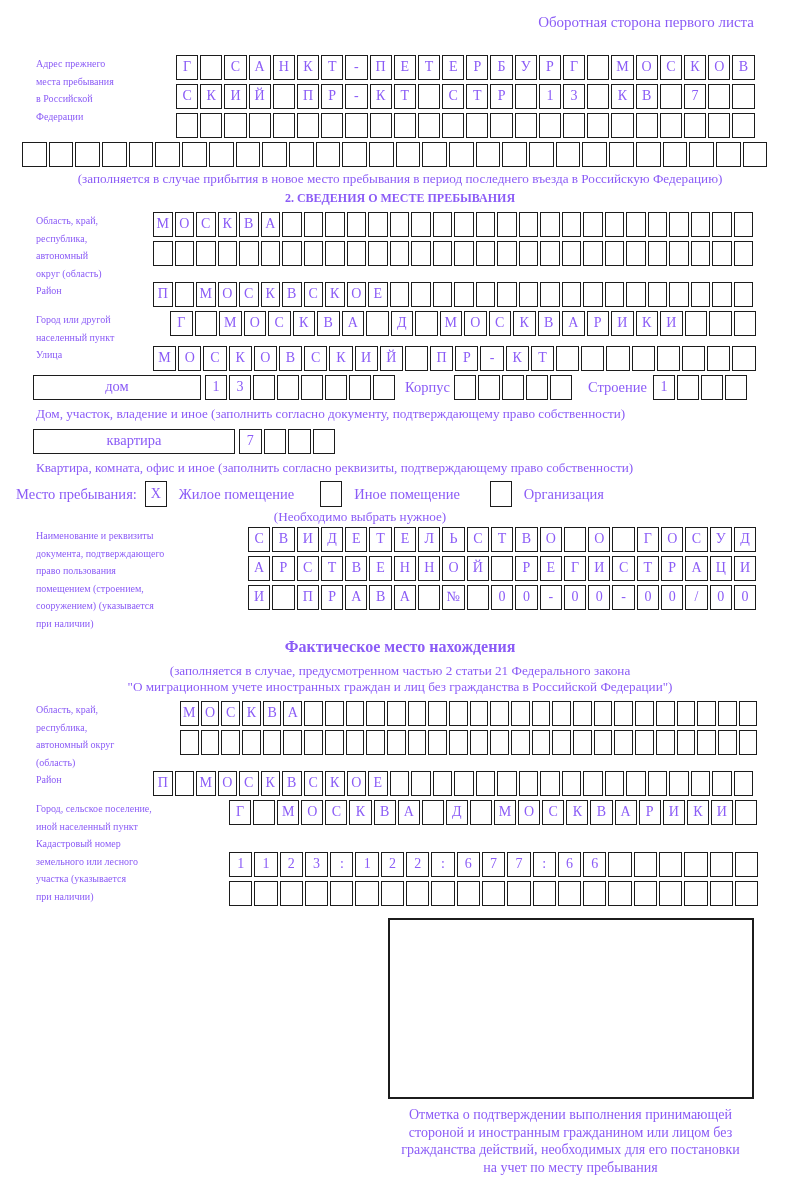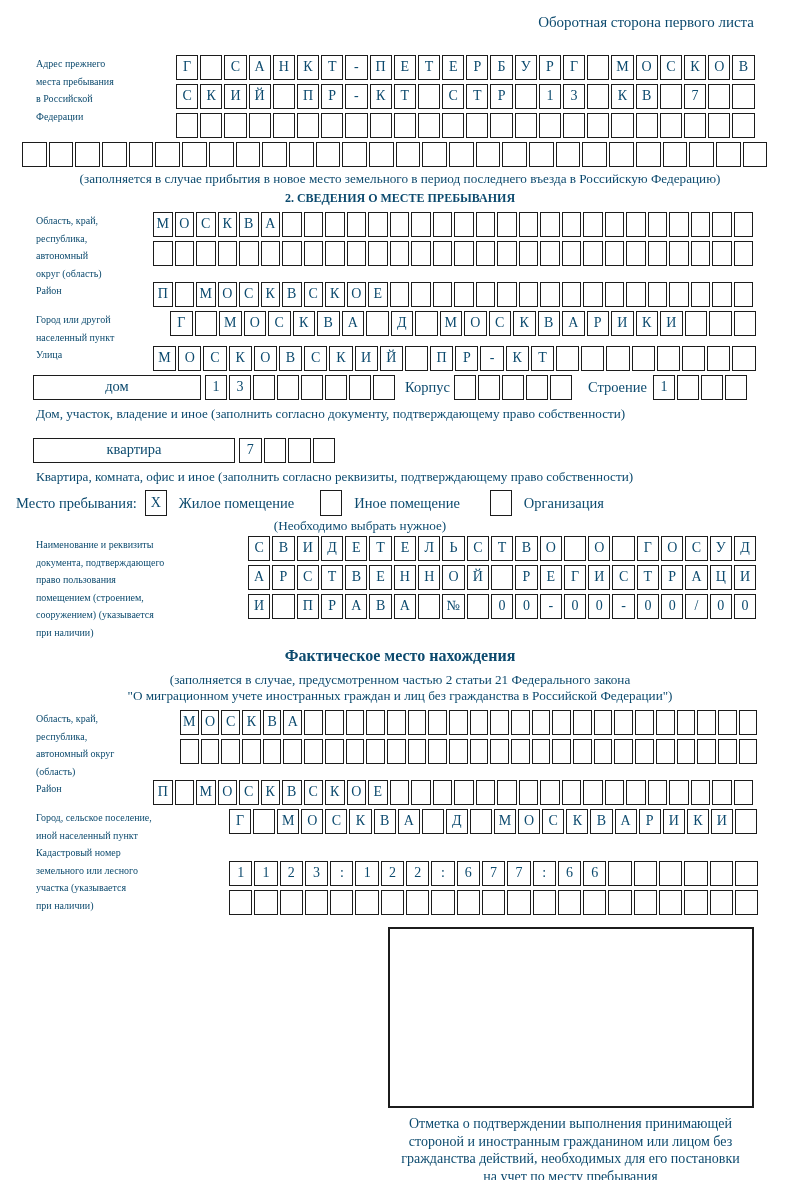--- a/index.html
+++ b/index.html
@@ -1,17 +1,17 @@
 <!DOCTYPE html>
 <html><head>
 <meta charset="utf-8">
 <style>
   html,body{margin:0;padding:0;background:#ffffff;}
   .page{
-    width:800px;height:1180px;background:#fff;color:#0c4a6e;
+    width:800px;height:1180px;background:#fff;color:#8b5cf6;
     font-family:"Liberation Serif","DejaVu Serif",serif;
     position:relative;overflow:hidden;box-sizing:border-box;
   }
   .hdr{text-align:right;padding:14px 46px 0 0;font-size:15px;margin-bottom:24px;}
   .field{display:flex;align-items:flex-start;margin-left:36px;}
   .lbl{font-size:10px;line-height:17.5px;white-space:pre-line;flex-shrink:0;}
   .w140{width:140px;} .w117{width:117px;} .w134{width:134px;} .w212{width:212px;}
   .w144{width:144px;} .w193{width:193px;}
   .grid{white-space:nowrap;height:25px;margin-bottom:4px;}
   .cell{
@@ -61,21 +61,21 @@
 места пребывания
 в Российской
 Федерации</div>
     <div>
       <div class="grid" style="--cw:22.2px"><span class="cell">Г</span><span class="cell"></span><span class="cell">С</span><span class="cell">А</span><span class="cell">Н</span><span class="cell">К</span><span class="cell">Т</span><span class="cell">-</span><span class="cell">П</span><span class="cell">Е</span><span class="cell">Т</span><span class="cell">Е</span><span class="cell">Р</span><span class="cell">Б</span><span class="cell">У</span><span class="cell">Р</span><span class="cell">Г</span><span class="cell"></span><span class="cell">М</span><span class="cell">О</span><span class="cell">С</span><span class="cell">К</span><span class="cell">О</span><span class="cell">В</span></div>
       <div class="grid" style="--cw:22.2px"><span class="cell">С</span><span class="cell">К</span><span class="cell">И</span><span class="cell">Й</span><span class="cell"></span><span class="cell">П</span><span class="cell">Р</span><span class="cell">-</span><span class="cell">К</span><span class="cell">Т</span><span class="cell"></span><span class="cell">С</span><span class="cell">Т</span><span class="cell">Р</span><span class="cell"></span><span class="cell">1</span><span class="cell">3</span><span class="cell"></span><span class="cell">К</span><span class="cell">В</span><span class="cell"></span><span class="cell">7</span><span class="cell"></span><span class="cell"></span></div>
       <div class="grid" style="--cw:22.2px"><span class="cell"></span><span class="cell"></span><span class="cell"></span><span class="cell"></span><span class="cell"></span><span class="cell"></span><span class="cell"></span><span class="cell"></span><span class="cell"></span><span class="cell"></span><span class="cell"></span><span class="cell"></span><span class="cell"></span><span class="cell"></span><span class="cell"></span><span class="cell"></span><span class="cell"></span><span class="cell"></span><span class="cell"></span><span class="cell"></span><span class="cell"></span><span class="cell"></span><span class="cell"></span><span class="cell"></span></div>
     </div>
   </div>
   <div class="grid fullrow" style="--cw:24.7px"><span class="cell"></span><span class="cell"></span><span class="cell"></span><span class="cell"></span><span class="cell"></span><span class="cell"></span><span class="cell"></span><span class="cell"></span><span class="cell"></span><span class="cell"></span><span class="cell"></span><span class="cell"></span><span class="cell"></span><span class="cell"></span><span class="cell"></span><span class="cell"></span><span class="cell"></span><span class="cell"></span><span class="cell"></span><span class="cell"></span><span class="cell"></span><span class="cell"></span><span class="cell"></span><span class="cell"></span><span class="cell"></span><span class="cell"></span><span class="cell"></span><span class="cell"></span></div>
-  <div class="note center">(заполняется в случае прибытия в новое место земельного в период последнего въезда в Российскую Федерацию)</div>
+  <div class="note center">(заполняется в случае прибытия в новое место пребывания в период последнего въезда в Российскую Федерацию)</div>
 
   <div class="sec-title">2. СВЕДЕНИЯ О МЕСТЕ ПРЕБЫВАНИЯ</div>
 
   <div class="field">
     <div class="lbl w117">Область, край,
 республика,
 автономный
 округ (область)</div>
     <div>
       <div class="grid" style="--cw:19.5px"><span class="cell">М</span><span class="cell">О</span><span class="cell">С</span><span class="cell">К</span><span class="cell">В</span><span class="cell">А</span><span class="cell"></span><span class="cell"></span><span class="cell"></span><span class="cell"></span><span class="cell"></span><span class="cell"></span><span class="cell"></span><span class="cell"></span><span class="cell"></span><span class="cell"></span><span class="cell"></span><span class="cell"></span><span class="cell"></span><span class="cell"></span><span class="cell"></span><span class="cell"></span><span class="cell"></span><span class="cell"></span><span class="cell"></span><span class="cell"></span><span class="cell"></span><span class="cell"></span></div>
@@ -102,21 +102,21 @@
   <div class="houseline">
     <div class="labelbox hbox">дом</div>
     <div class="grid" style="--cw:22px"><span class="cell">1</span><span class="cell">3</span><span class="cell"></span><span class="cell"></span><span class="cell"></span><span class="cell"></span><span class="cell"></span><span class="cell"></span></div>
     <div class="inl mKorpus">Корпус</div>
     <div class="grid" style="--cw:22px"><span class="cell"></span><span class="cell"></span><span class="cell"></span><span class="cell"></span><span class="cell"></span></div>
     <div class="inl mStroenie">Строение</div>
     <div class="grid" style="--cw:22px"><span class="cell">1</span><span class="cell"></span><span class="cell"></span><span class="cell"></span></div>
   </div>
   <div class="note indent">Дом, участок, владение и иное (заполнить согласно документу, подтверждающему право собственности)</div>
 
-  <div class="houseline" style="margin-top:16px;">
+  <div class="houseline" style="margin-top:7px;">
     <div class="labelbox qbox">квартира</div>
     <div class="grid" style="--cw:22.5px"><span class="cell">7</span><span class="cell"></span><span class="cell"></span><span class="cell"></span></div>
   </div>
   <div class="note indent" style="margin-bottom:5px;">Квартира, комната, офис и иное (заполнить согласно реквизиты, подтверждающему право собственности)</div>
 
   <div class="stayline">
     <span class="inl">Место пребывания:</span>
     <span class="checkbox cb1">X</span>
     <span class="inl optlbl">Жилое помещение</span>
     <span class="checkbox cb2"></span>

